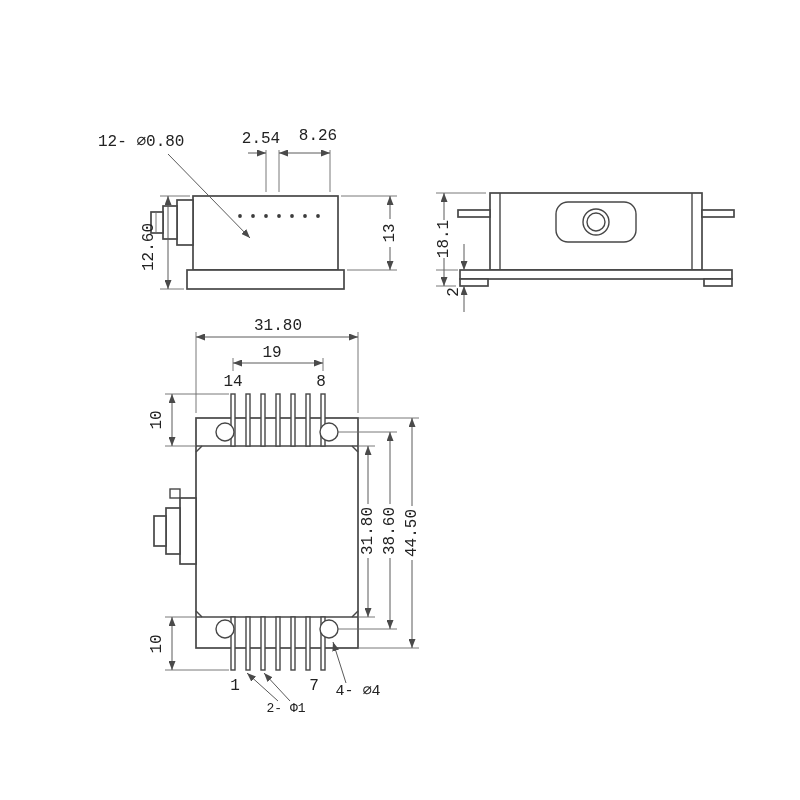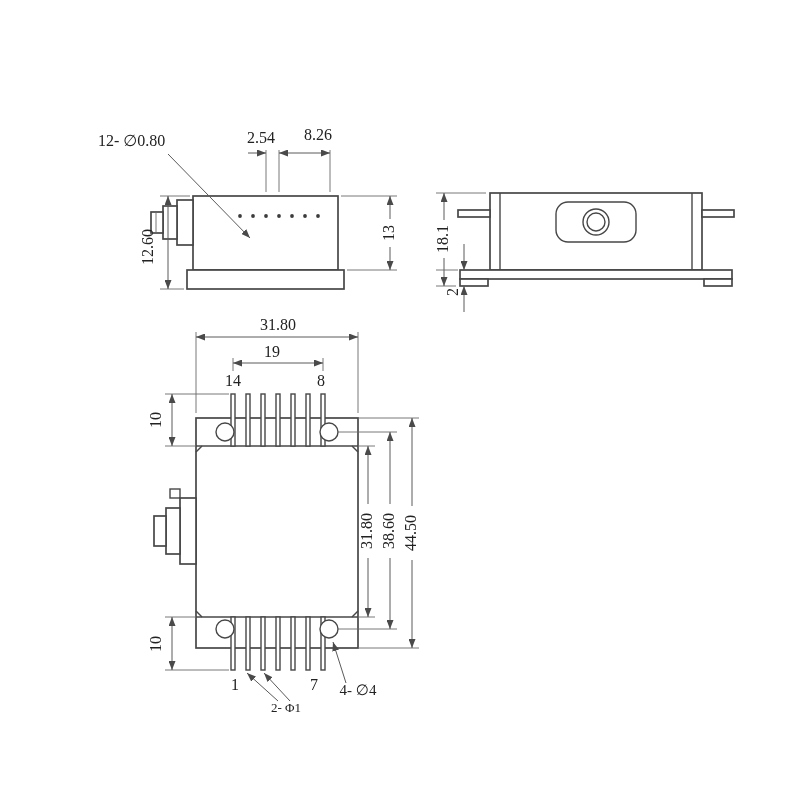--- a/index.html
+++ b/index.html
@@ -1,16 +1,16 @@
 <!DOCTYPE html>
 <html><head>
 <meta charset="utf-8">
 <style>
   html,body{margin:0;padding:0;background:#ffffff;}
-  .stage{width:676px;height:800px;position:relative;background:#fff;font-family:Liberation Serif, serif;}
+  .stage{width:676px;height:800px;position:relative;background:#fff;font-family:Liberation Mono, monospace;}
   svg{display:block;}
   .outline{fill:#ffffff;stroke:#474747;stroke-width:1.7;}
   .outline-thin{fill:none;stroke:#474747;stroke-width:1.4;}
   .fillwhite{fill:#ffffff;stroke:#474747;stroke-width:1.4;}
   .dimline{fill:none;stroke:#5a5a5a;stroke-width:1;}
   .extline{fill:none;stroke:#6a6a6a;stroke-width:0.9;}
   .dot{fill:#3c3c3c;stroke:none;}
   .dimtext{fill:#222;font-size:16px;}
   .dimtext-sm{fill:#222;font-size:13px;}
   .dimtext-md{fill:#222;font-size:15px;}

